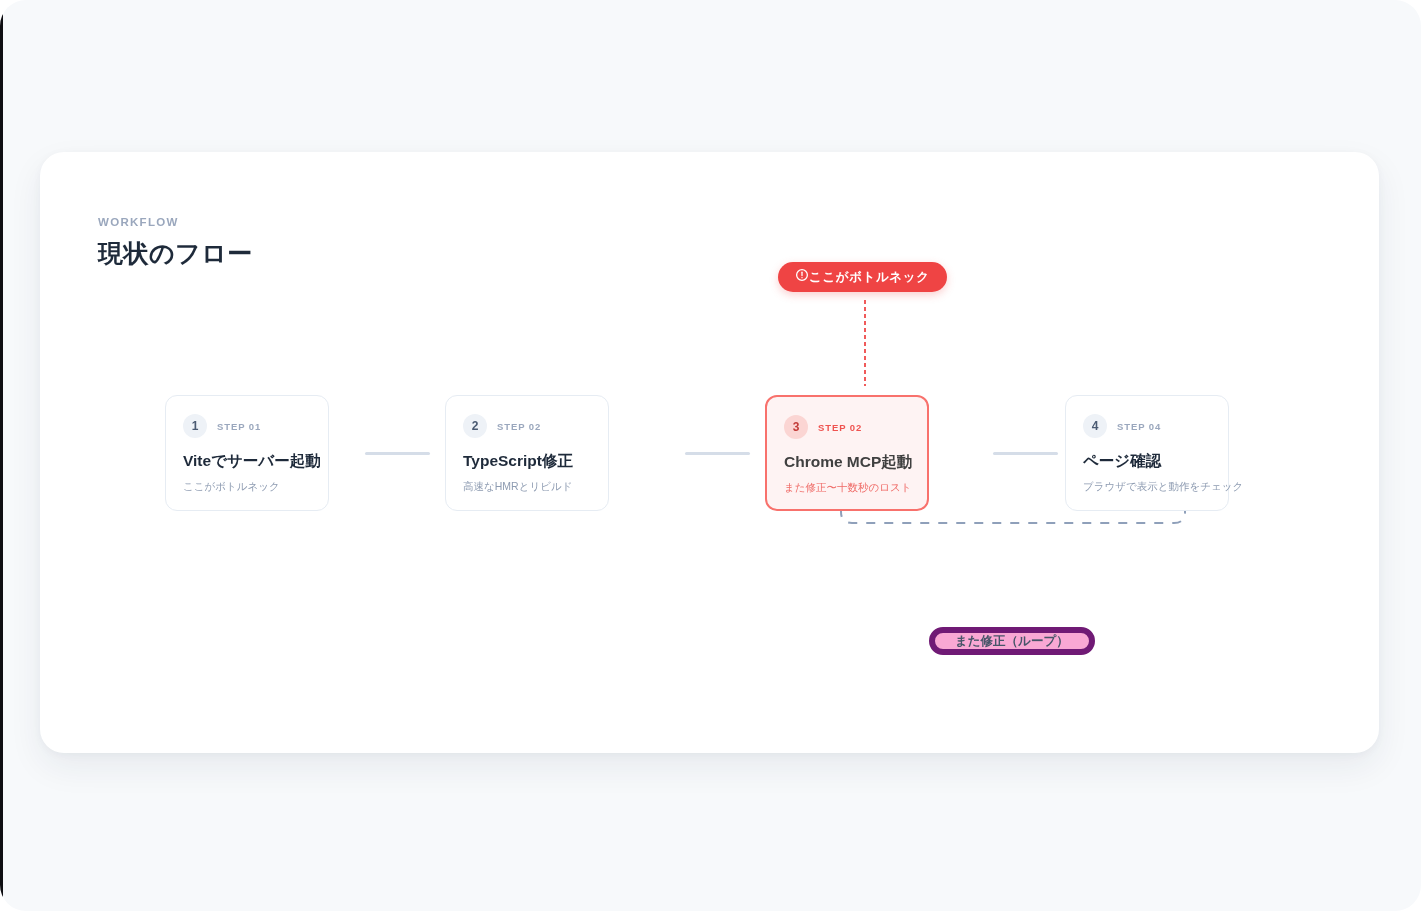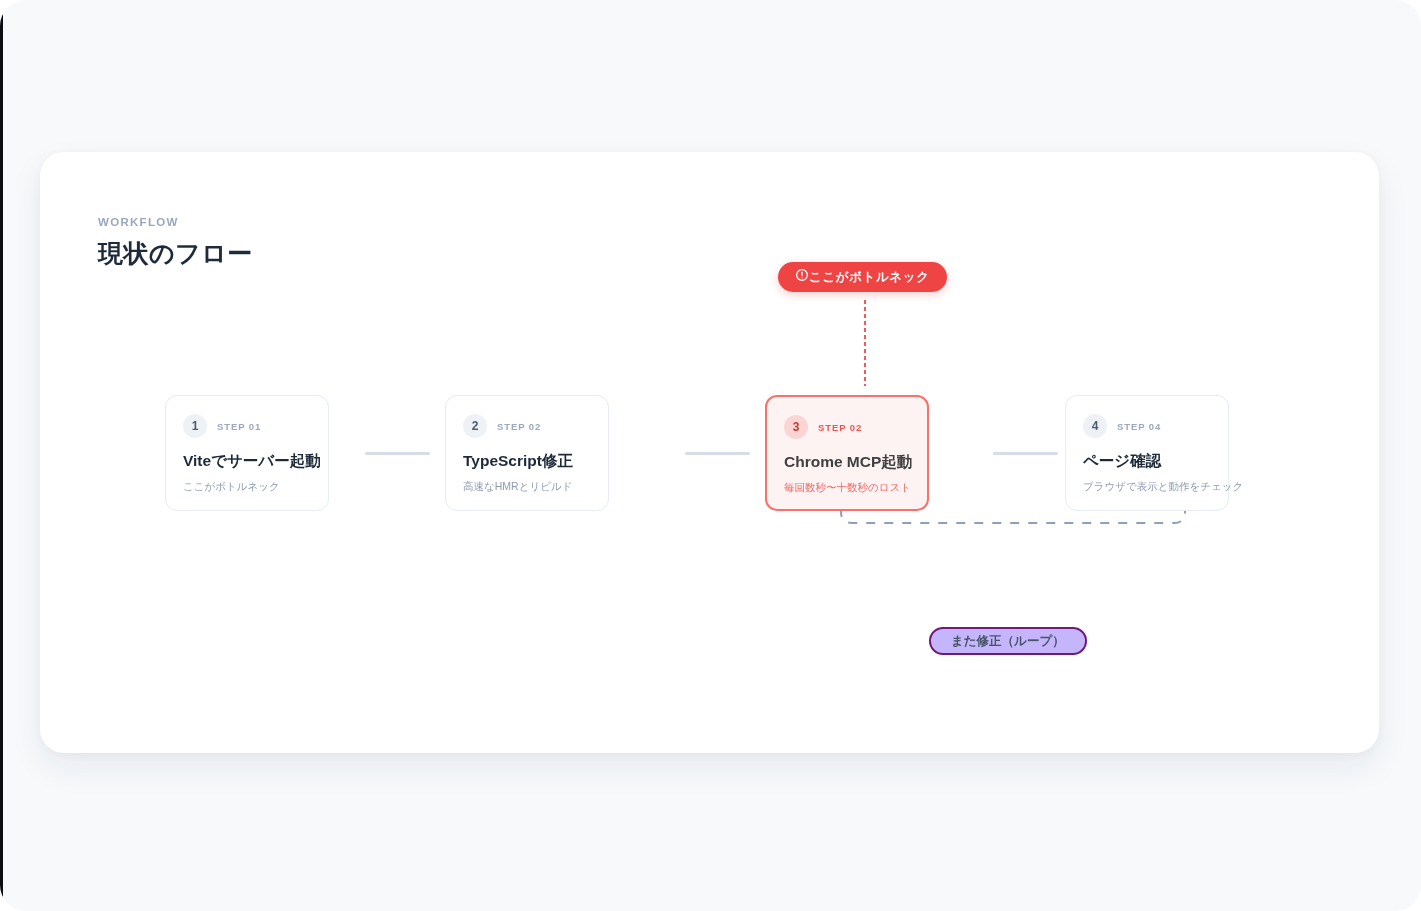--- a/index.html
+++ b/index.html
@@ -180,22 +180,22 @@
     pointer-events: none;
   }
   #loop-label {
     position: absolute;
     left: 889px;
     top: 475px;
     height: 28px;
     padding: 0 20px;
     display: flex;
     align-items: center;
-    background: #c4b5fd;
-    border: 2px solid #701a75;
+    background: #f9a8d4;
+    border: 6px solid #701a75;
     border-radius: 14px;
     text-align: center;
   }
   #loop-label .loop-text {
     font-size: 12.5px;
     font-weight: bold;
     color: #475569;
     white-space: nowrap;
   }
 </style>
@@ -252,21 +252,21 @@
       </div>
 
       <div class="connector" style="left:645px; width:65px;"></div>
 
       <div class="step-card is-alert" style="left:725px;">
         <div class="card-head">
           <span class="step-num">3</span>
           <span class="step-tag">STEP 02</span>
         </div>
         <div class="step-title">Chrome MCP起動</div>
-        <div class="step-desc">毎回数秒〜十数秒のロスト</div>
+        <div class="step-desc">また修正〜十数秒のロスト</div>
       </div>
 
       <div class="connector" style="left:953px; width:65px;"></div>
 
       <div class="step-card" style="left:1025px;">
         <div class="card-head">
           <span class="step-num">4</span>
           <span class="step-tag">STEP 04</span>
         </div>
         <div class="step-title">ページ確認</div>

